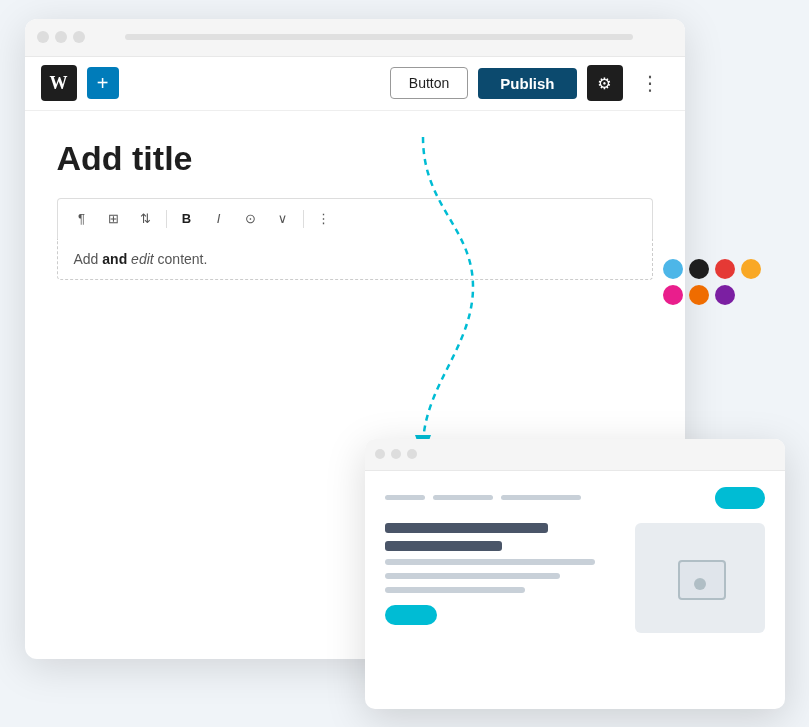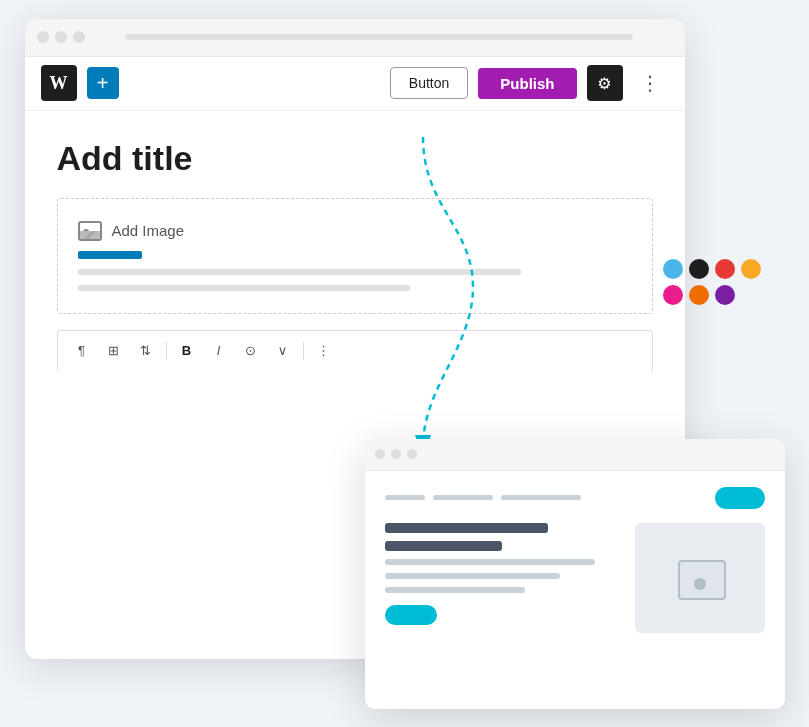--- a/index.html
+++ b/index.html
@@ -109,21 +109,21 @@
       font-size: 14px;
       color: #1e1e1e;
       cursor: pointer;
       font-weight: 500;
     }
 
     .btn-publish {
       padding: 7px 22px;
       border: none;
       border-radius: 4px;
-      background: #a21caf;
+      background: #0c4a6e;
       font-size: 15px;
       color: #fff;
       cursor: pointer;
       font-weight: 600;
     }
 
     .btn-settings {
       width: 36px;
       height: 36px;
       background: #1e1e1e;
@@ -494,43 +494,37 @@
         <span>⚙</span>
       </div>
       <div class="btn-more">
         <span>⋮</span>
       </div>
     </div>
 
     <div class="editor-content">
       <div class="editor-title">Add title</div>
 
-      <div class="block-image">
-        <div class="image-placeholder">
-          <div class="image-icon"></div>
-          <span>Add Image</span>
-        </div>
-        <div class="block-line-blue"></div>
-        <div class="block-line-gray w80"></div>
-        <div class="block-line-gray w60"></div>
-      </div>
 
       <div class="format-toolbar">
         <button class="fmt-btn">¶</button>
         <button class="fmt-btn">⊞</button>
         <button class="fmt-btn">⇅</button>
         <div class="fmt-divider"></div>
         <button class="fmt-btn bold">B</button>
         <button class="fmt-btn italic">I</button>
         <button class="fmt-btn">⊙</button>
         <button class="fmt-btn">∨</button>
         <div class="fmt-divider"></div>
         <button class="fmt-btn">⋮</button>
       </div>
 
+      <div class="block-text">
+        <span>Add </span><span class="bold">and</span><span> </span><span class="italic">edit</span><span> content.</span>
+      </div>
 
     </div>
   </div>
 
   <div class="color-palette">
     <div class="color-dot" style="background:#4db6e8;"></div>
     <div class="color-dot" style="background:#1e1e1e;"></div>
     <div class="color-dot" style="background:#e53935;"></div>
     <div class="color-dot" style="background:#f9a825;"></div>
     <div class="color-dot" style="background:#e91e8c;"></div>

